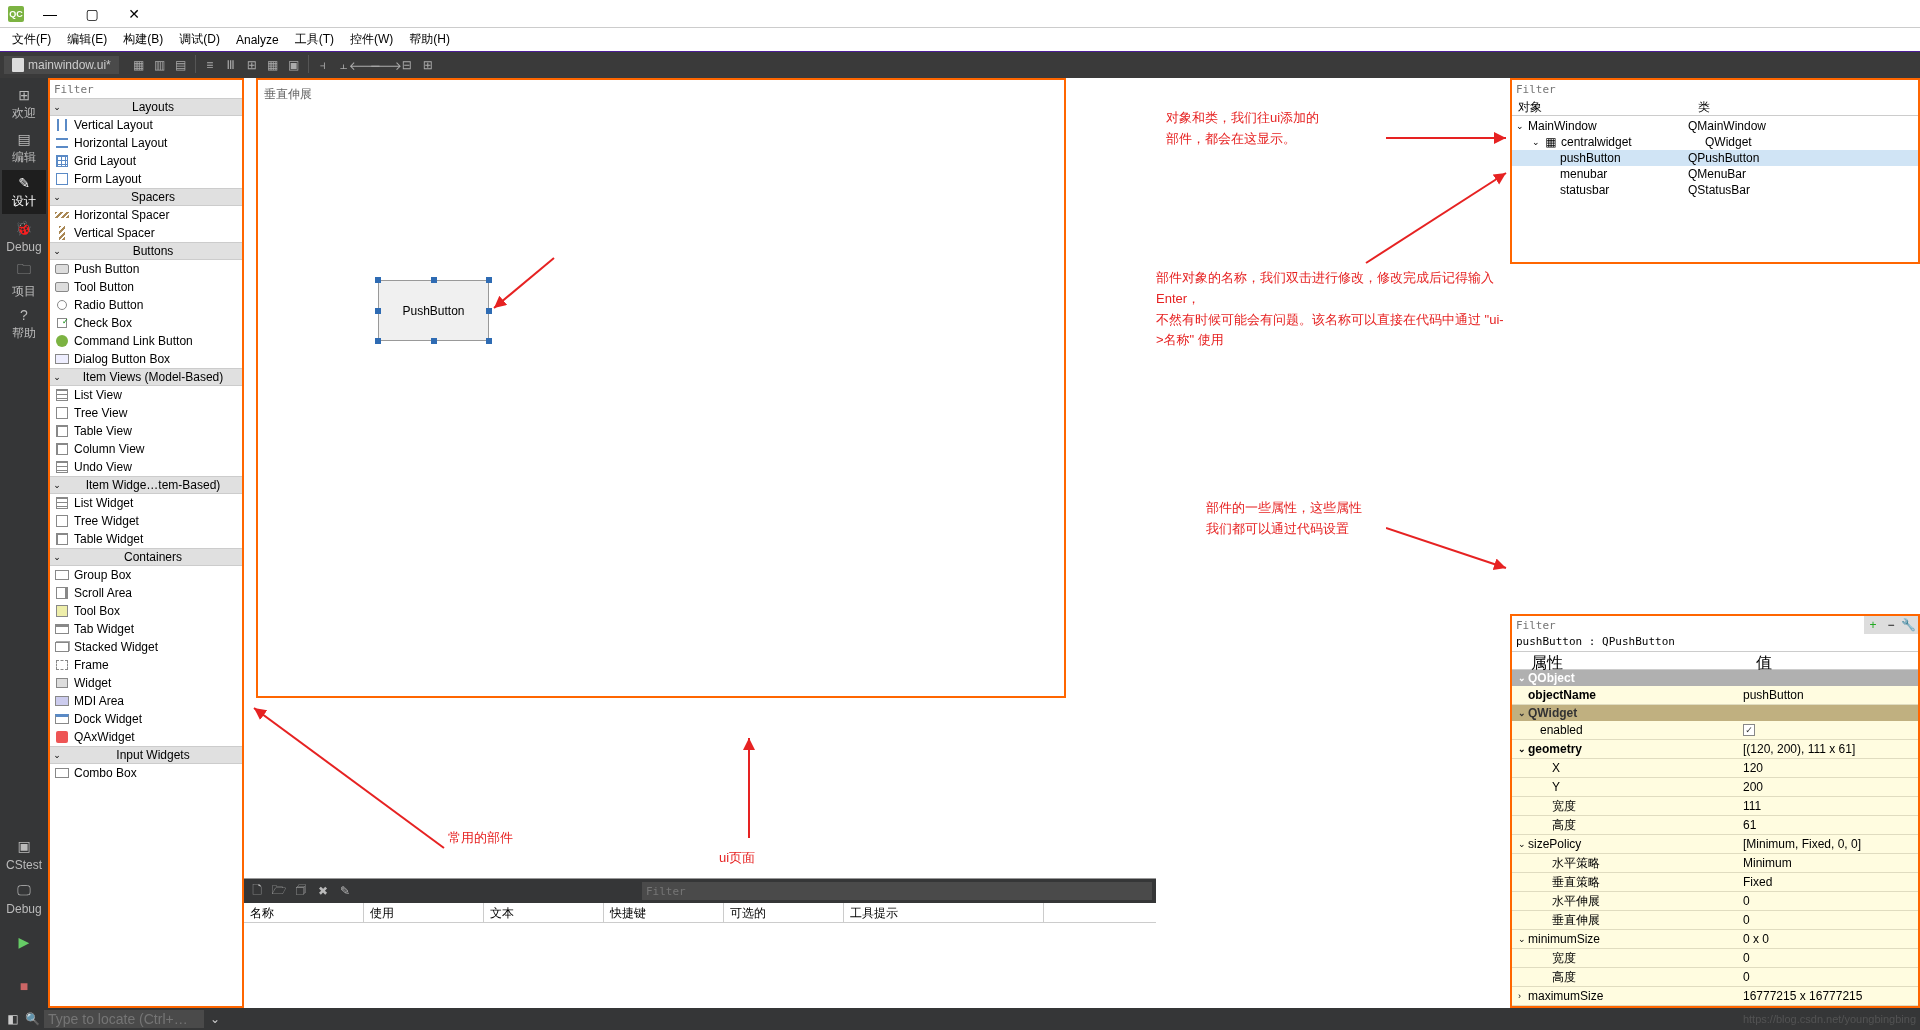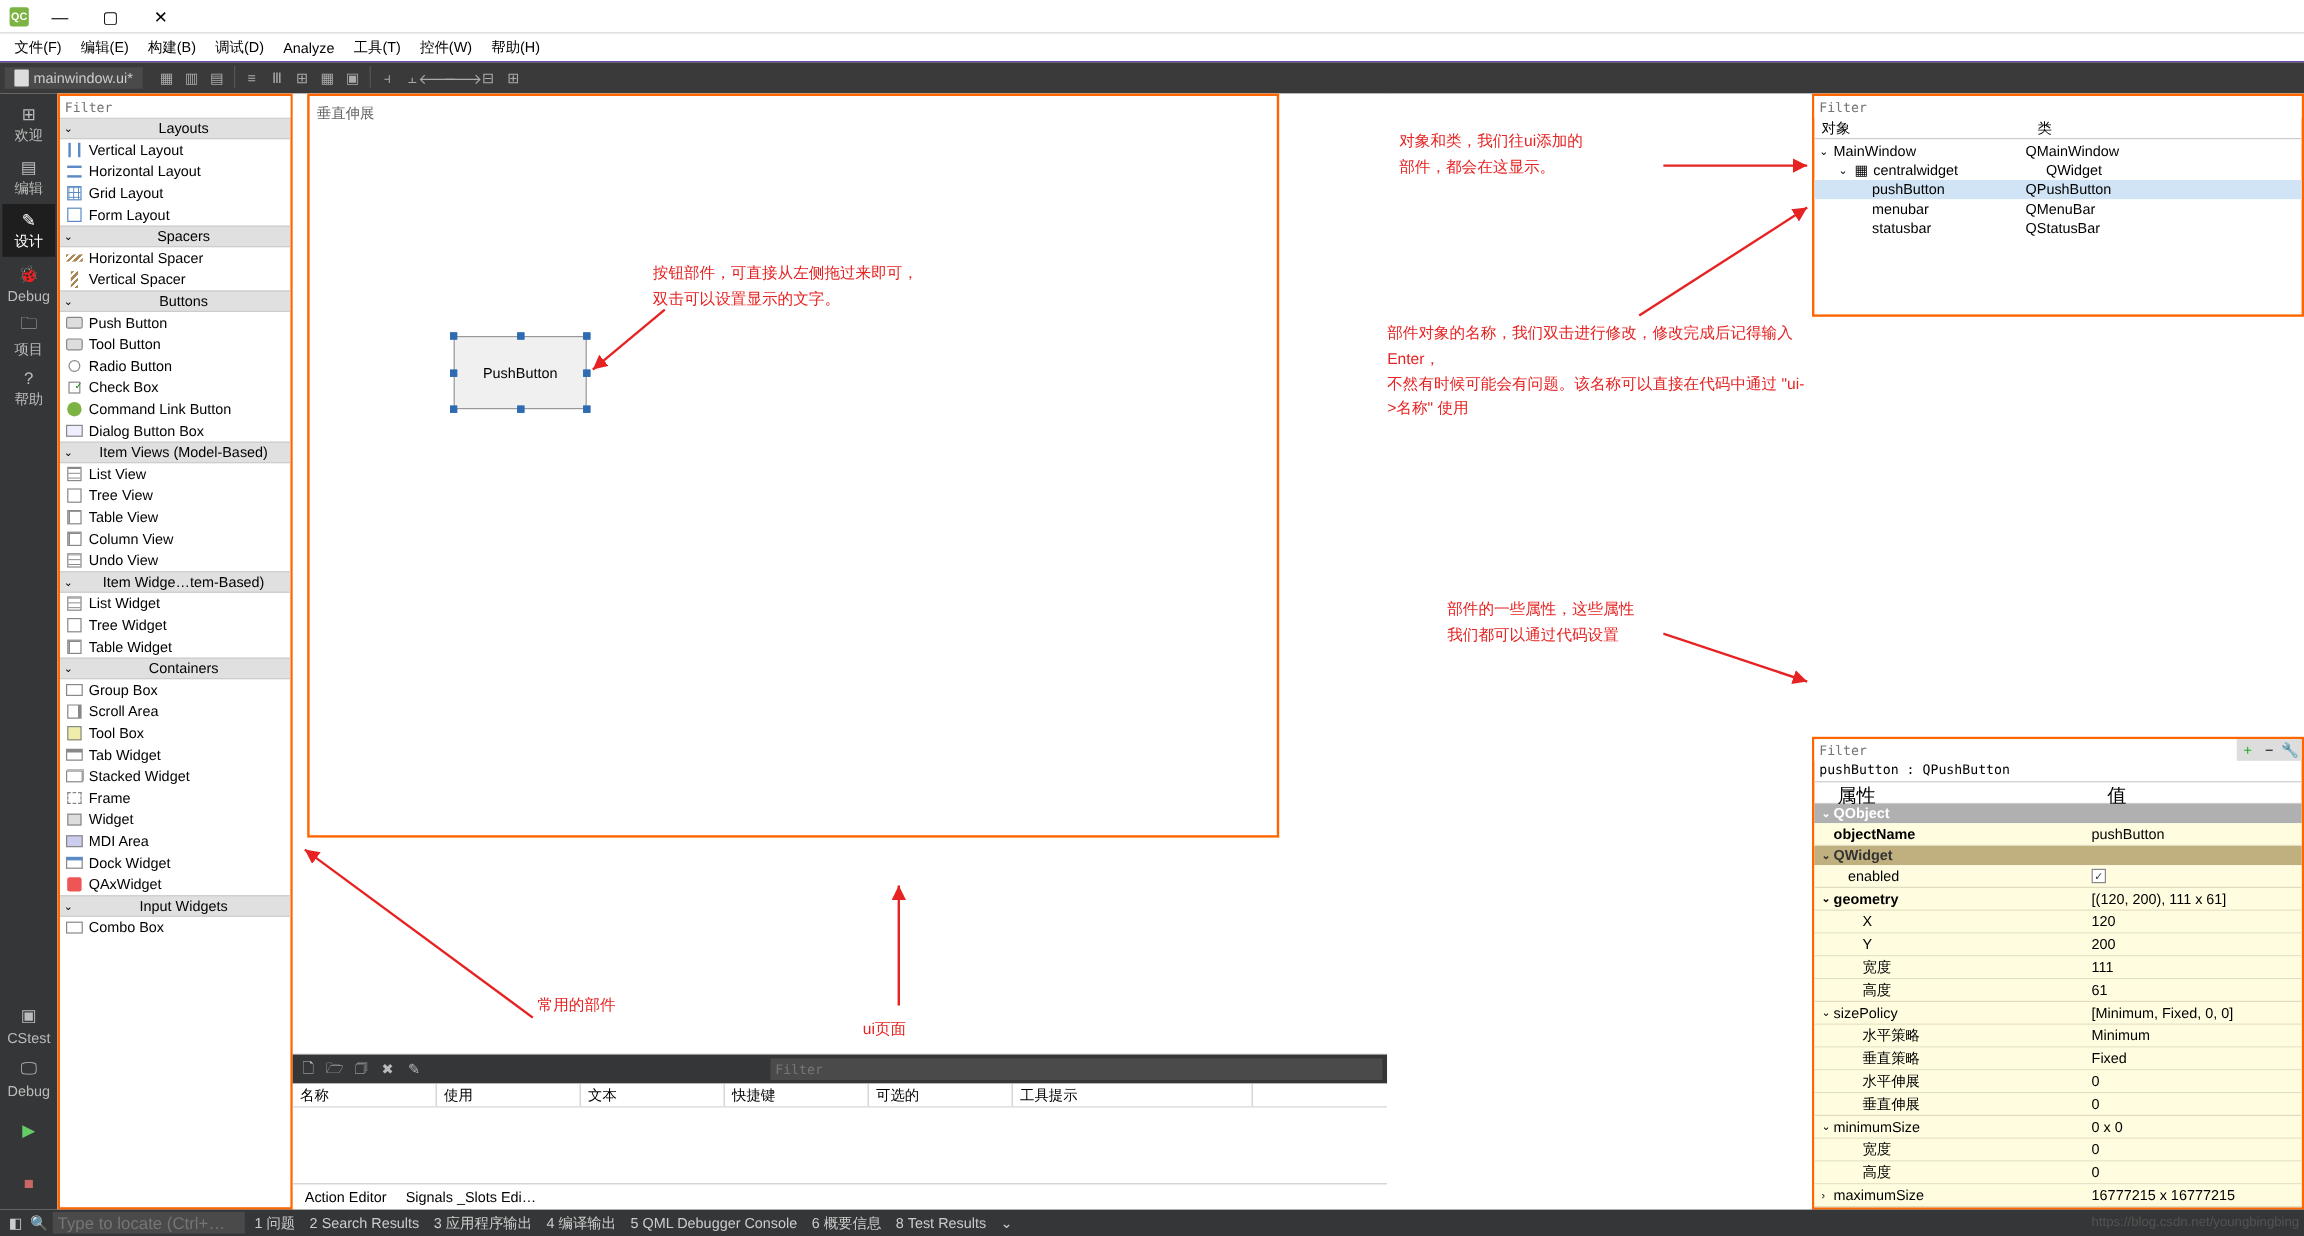--- a/index.html
+++ b/index.html
@@ -460,22 +460,20 @@
           <div class="sel-handle" style="left:50%;top:-4px;margin-left:-3px"></div>
           <div class="sel-handle" style="right:-4px;top:-4px"></div>
           <div class="sel-handle" style="left:-4px;top:50%;margin-top:-3px"></div>
           <div class="sel-handle" style="right:-4px;top:50%;margin-top:-3px"></div>
           <div class="sel-handle" style="left:-4px;bottom:-4px"></div>
           <div class="sel-handle" style="left:50%;bottom:-4px;margin-left:-3px"></div>
           <div class="sel-handle" style="right:-4px;bottom:-4px"></div>
         </div>
       </div>
 
-      <div class="annot" style="left:300px; top:140px; white-space:pre-line;">按钮部件，可直接从左侧拖过来即可，
-双击可以设置显示的文字。</div>
       <svg class="arrow-svg" style="left:240px; top:170px;" width="80" height="80">
           <defs>
             <marker id="ah1" markerWidth="8" markerHeight="8" refX="6" refY="3" orient="auto">
               <path d="M0,0 L6,3 L0,6 Z" fill="#e62222"></path>
             </marker>
           </defs>
           <line x1="70" y1="10" x2="10" y2="60" stroke="#e62222" stroke-width="2" marker-end="url(#ah1)"></line>
         </svg>
 
       <div class="annot" style="left:204px; top:750px;">常用的部件</div>
@@ -500,24 +498,20 @@
       </div>
       <div class="ap-headers" id="ap-headers">
           <div class="aph" style="width: 120px;">名称</div>
           <div class="aph" style="width: 120px;">使用</div>
           <div class="aph" style="width: 120px;">文本</div>
           <div class="aph" style="width: 120px;">快捷键</div>
           <div class="aph" style="width: 120px;">可选的</div>
           <div class="aph" style="width: 200px;">工具提示</div>
         </div>
       <div class="ap-body"></div>
-      <div class="ap-tabs" id="ap-tabs">
-          <span class="aptab">Action Editor</span>
-          <span class="aptab">Signals _Slots Edi…</span>
-        </div>
     </div>
   </div>
 
   <div class="mid-gap">
     <div class="annot" style="left:10px; top:30px; white-space:pre-line;">对象和类，我们往ui添加的
 部件，都会在这显示。</div>
     <svg class="arrow-svg" style="left:230px; top:35px;" width="130" height="50">
         <line x1="0" y1="25" x2="120" y2="25" stroke="#e62222" stroke-width="2" marker-end="url(#ah1)"></line>
       </svg>
 
@@ -728,16 +722,15 @@
           </div>
         </div>
     </div>
   </div>
 </div>
 
 <div class="status-bar">
   <span class="stico">◧</span>
   <span class="stico">🔍</span>
   <input class="stinput" placeholder="Type to locate (Ctrl+…" style="">
-  <span id="status-tabs"><span class="sttab">1 问题</span><span class="sttab">2 Search Results</span><span class="sttab">3 应用程序输出</span><span class="sttab">4 编译输出</span><span class="sttab">5 QML Debugger Console</span><span class="sttab">6 概要信息</span><span class="sttab">8 Test Results</span></span>
   <span class="stico">⌄</span>
   <span class="watermark">https://blog.csdn.net/youngbingbing</span>
 </div>
 
 </body></html>

